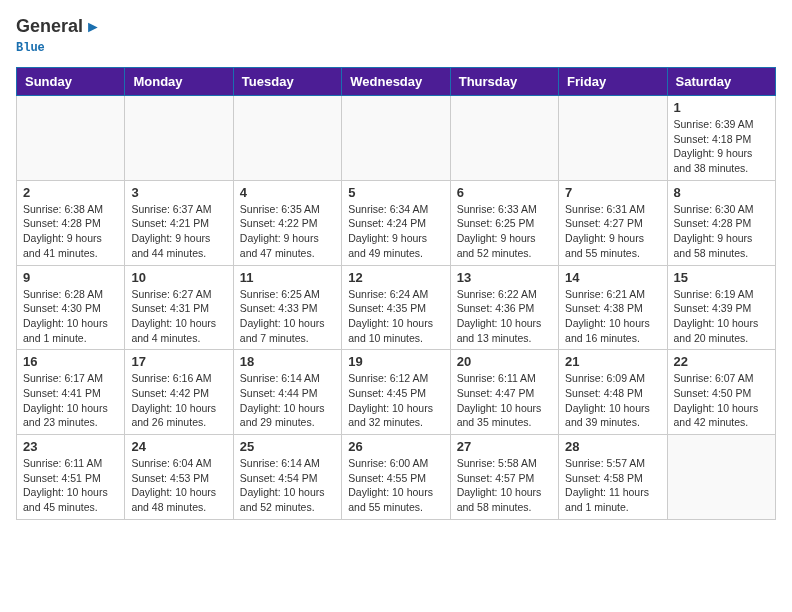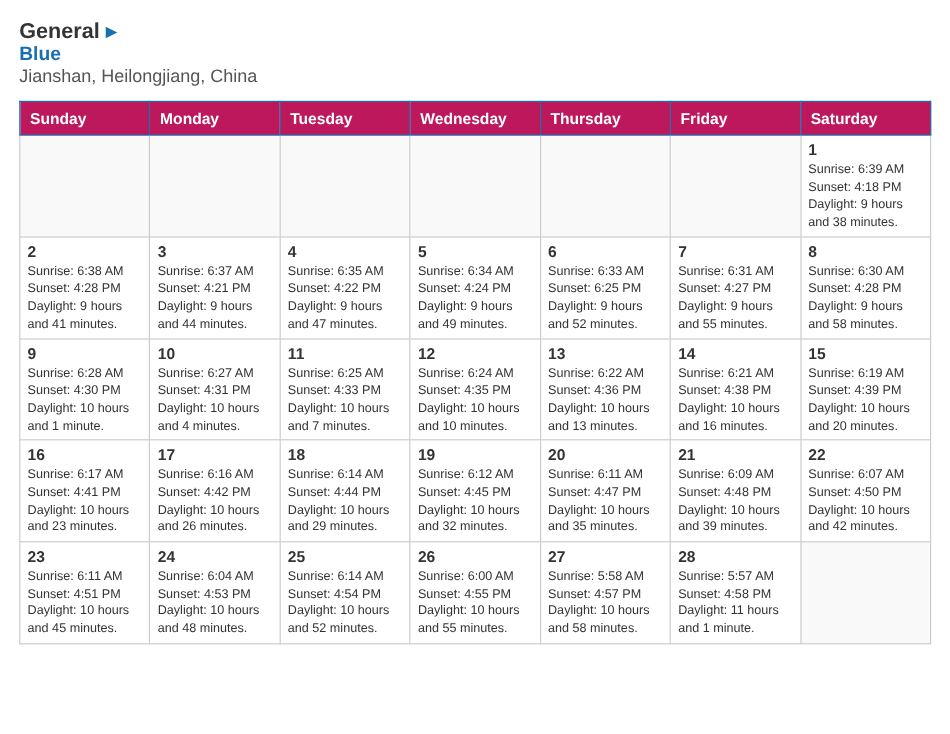--- a/index.html
+++ b/index.html
@@ -8,35 +8,35 @@
       background: #fff;
       width: 792px;
       min-height: 612px;
       padding: 16px;
     }
     .header {
       display: flex;
       justify-content: space-between;
       align-items: flex-start;
       margin-bottom: 12px;
-      flex-direction: column;
     }
     .logo {
       display: flex;
       align-items: center;
     }
     .logo-text-general {
       font-size: 18px;
       font-weight: bold;
       color: #333;
     }
     .logo-text-blue {
-      font-size: 16px;
+      font-size: 12px;
       font-weight: bold;
       color: #1a6faf;
+      font-family: Liberation Mono, monospace;
     }
     .logo-icon {
       margin-left: 2px;
       color: #1a6faf;
     }
     .title-area {
       text-align: right;
     }
     .month-title {
       font-size: 32px;
@@ -46,21 +46,21 @@
     .subtitle {
       font-size: 15px;
       color: #555;
     }
     .calendar {
       width: 100%;
       border-collapse: collapse;
       border: 1px solid #ccc;
     }
     .calendar th {
-      background-color: #be185d;
+      background-color: #4c1d95;
       color: #fff;
       text-align: left;
       padding: 6px 8px;
       font-size: 13px;
       border: 1px solid #1a6faf;
     }
     .calendar td {
       vertical-align: top;
       border: 1px solid #ccc;
       padding: 4px 6px;
@@ -89,21 +89,20 @@
 <body>
 
 <div class="header">
   <div class="logo">
     <div>
       <span class="logo-text-general">General</span><span class="logo-icon">►</span><br>
       <span class="logo-text-blue">Blue</span>
     </div>
   </div>
   <div class="title-area">
-    <div class="subtitle">Jianshan, Heilongjiang, China</div>
   </div>
 </div>
 
 <table class="calendar">
   <thead>
     <tr>
     <th>Sunday</th>
         <th>Monday</th>
         <th>Tuesday</th>
         <th>Wednesday</th>

